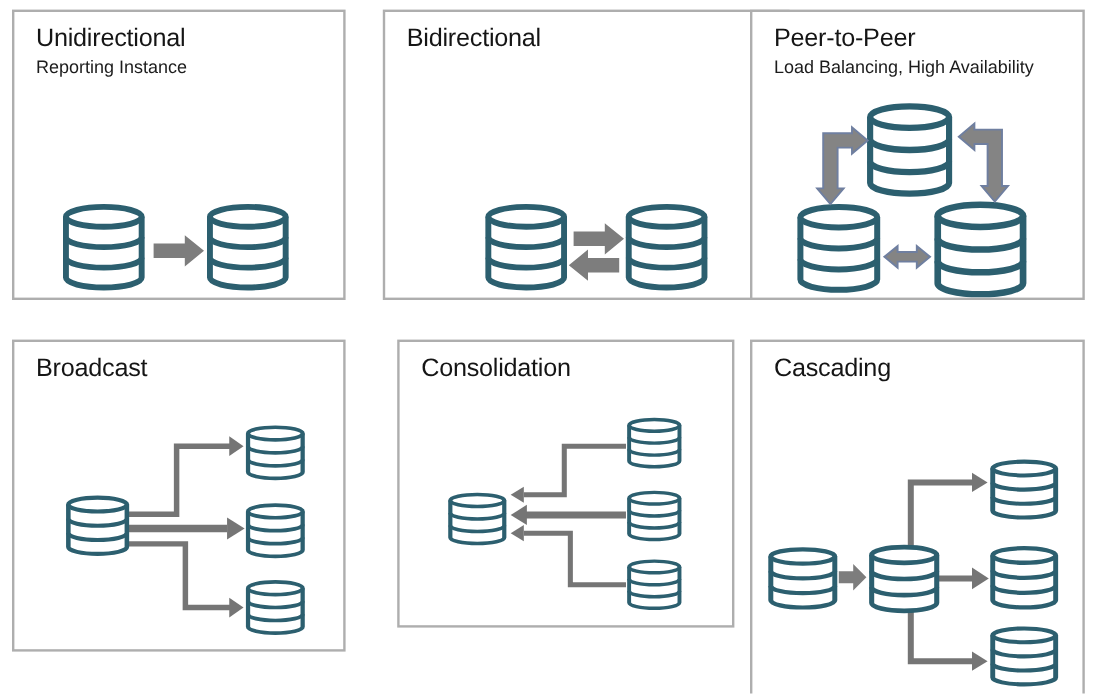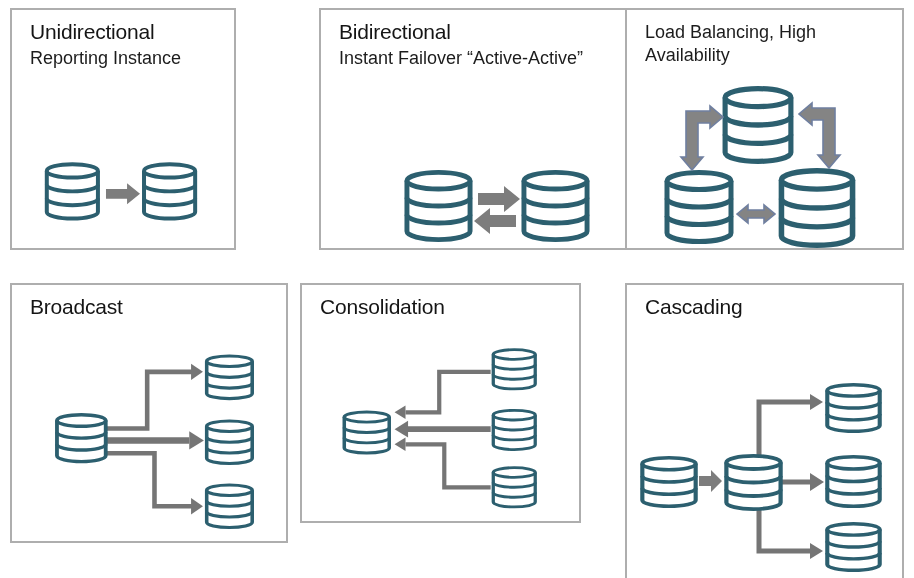--- a/index.html
+++ b/index.html
@@ -10,21 +10,21 @@
   .panel{
     position:absolute;box-sizing:border-box;background:#ffffff;
     border:2px solid #aeaeae;
   }
   .panel-head{position:absolute;top:9px;left:18px;right:8px;z-index:2;}
   .panel-title{
     margin:0;font-size:21px;font-weight:400;color:#151515;
     letter-spacing:-0.2px;line-height:1.25;
   }
   .panel-subtitle{
-    margin:2px 0 0 0;font-size:18px;font-weight:400;color:#1c1c1c;line-height:1.3;
+    margin:2px 0 0 0;font-size:15px;font-weight:400;color:#1c1c1c;line-height:1.3;
   }
   svg.diagram{position:absolute;left:0;top:0;width:100%;height:100%;display:block;}
   .db{color:#2c5f6f;}
   .arrow{fill:#7d7d7d;}
   .flowline{stroke:#757575;stroke-width:5;fill:none;}
   .flowline-thick{stroke:#757575;stroke-width:7;fill:none;}
   .flowhead{fill:#757575;}
   .p2p-arrow{fill:#848484;stroke:#6f7fa0;stroke-width:1.6;}
 </style>
 </head>
@@ -36,47 +36,47 @@
       <g stroke="currentColor" stroke-width="5" fill="#ffffff">
         <path d="M4,11 V63 A32,8.5 0 0 0 68,63 V11"></path>
         <path d="M4,28.5 A32,8.5 0 0 0 68,28.5" fill="none"></path>
         <path d="M4,46 A32,8.5 0 0 0 68,46" fill="none"></path>
         <ellipse cx="36" cy="11" rx="32" ry="8.5"></ellipse>
       </g>
     </symbol>
   </defs>
 </svg>
 
-<section class="panel" style="left:10px;top:8px;width:226px;height:242px">
+<section class="panel" style="left:10px;top:8px;width:278px;height:242px">
   <div class="panel-head">
     <h2 class="panel-title">Unidirectional</h2>
     <p class="panel-subtitle">Reporting Instance</p>
   </div>
   <svg class="diagram db" viewBox="0 0 274 238">
     <use href="#db" x="39" y="160" width="71" height="72"></use>
     <use href="#db" x="159" y="160" width="71" height="72"></use>
     <polygon class="arrow" points="116,193 142,193 142,186 158,199 142,212 142,205 116,205"></polygon>
   </svg>
 </section>
 
 <section class="panel" style="left:319px;top:8px;width:339px;height:242px">
   <div class="panel-head">
     <h2 class="panel-title">Bidirectional</h2>
-    <p class="panel-subtitle">Instant Failover “Active-Active”</p>
   </div>
   <svg class="diagram db" viewBox="0 0 277 238">
     <use href="#db" x="53" y="160" width="71" height="72"></use>
     <use href="#db" x="170" y="160" width="71" height="72"></use>
     <polygon class="arrow" points="128,183 154,183 154,176 170,189 154,202 154,195 128,195"></polygon>
     <polygon class="arrow" points="166,205 140,205 140,198 124,211 140,224 140,217 166,217"></polygon>
   </svg>
 </section>
 
 <section class="panel" style="left:625px;top:8px;width:279px;height:242px">
   <div class="panel-head">
+    <h2 class="panel-title">Peer-to-Peer</h2>
     <p class="panel-subtitle">Load Balancing, High Availability</p>
   </div>
   <svg class="diagram db" viewBox="0 0 275 238">
     <use href="#db" x="94" y="76" width="74" height="78"></use>
     <use href="#db" x="36" y="160" width="72" height="74"></use>
     <use href="#db" x="150" y="158" width="80" height="80"></use>
     <polygon class="p2p-arrow" points="59,101 83,101 83,96 96,107 83,118 83,113 71,113 71,147 76,147 65,160 54,147 59,147"></polygon>
     <polygon class="p2p-arrow" points="208,98 185,98 185,93 172,104 185,115 185,110 196,110 196,145 191,145 202,158 213,145 208,145"></polygon>
     <polygon class="p2p-arrow" points="110,204 121,195 121,200 137,200 137,195 148,204 137,213 137,208 121,208 121,213"></polygon>
   </svg>
@@ -93,21 +93,21 @@
     <polygon class="flowhead" points="181,160 197,170 181,180"></polygon>
     <path class="flowline" d="M91,184 H143 V242 H184"></path>
     <polygon class="flowhead" points="183,233 196,242 183,251"></polygon>
     <use href="#db" x="33" y="140" width="60" height="55"></use>
     <use href="#db" x="197" y="76" width="56" height="50"></use>
     <use href="#db" x="197" y="147" width="56" height="50"></use>
     <use href="#db" x="197" y="217" width="56" height="50"></use>
   </svg>
 </section>
 
-<section class="panel" style="left:300px;top:283px;width:281px;height:240px">
+<section class="panel" style="left:331px;top:283px;width:281px;height:240px">
   <div class="panel-head">
     <h2 class="panel-title">Consolidation</h2>
   </div>
   <svg class="diagram db" viewBox="0 0 277 280">
     <path class="flowline" d="M198,103 H137 V151 H97"></path>
     <polygon class="flowhead" points="97,143 84,151 97,159"></polygon>
     <path class="flowline-thick" d="M198,171 H99"></path>
     <polygon class="flowhead" points="100,161 84,171 100,181"></polygon>
     <path class="flowline" d="M198,240 H143 V189 H97"></path>
     <polygon class="flowhead" points="97,181 84,189 97,197"></polygon>

